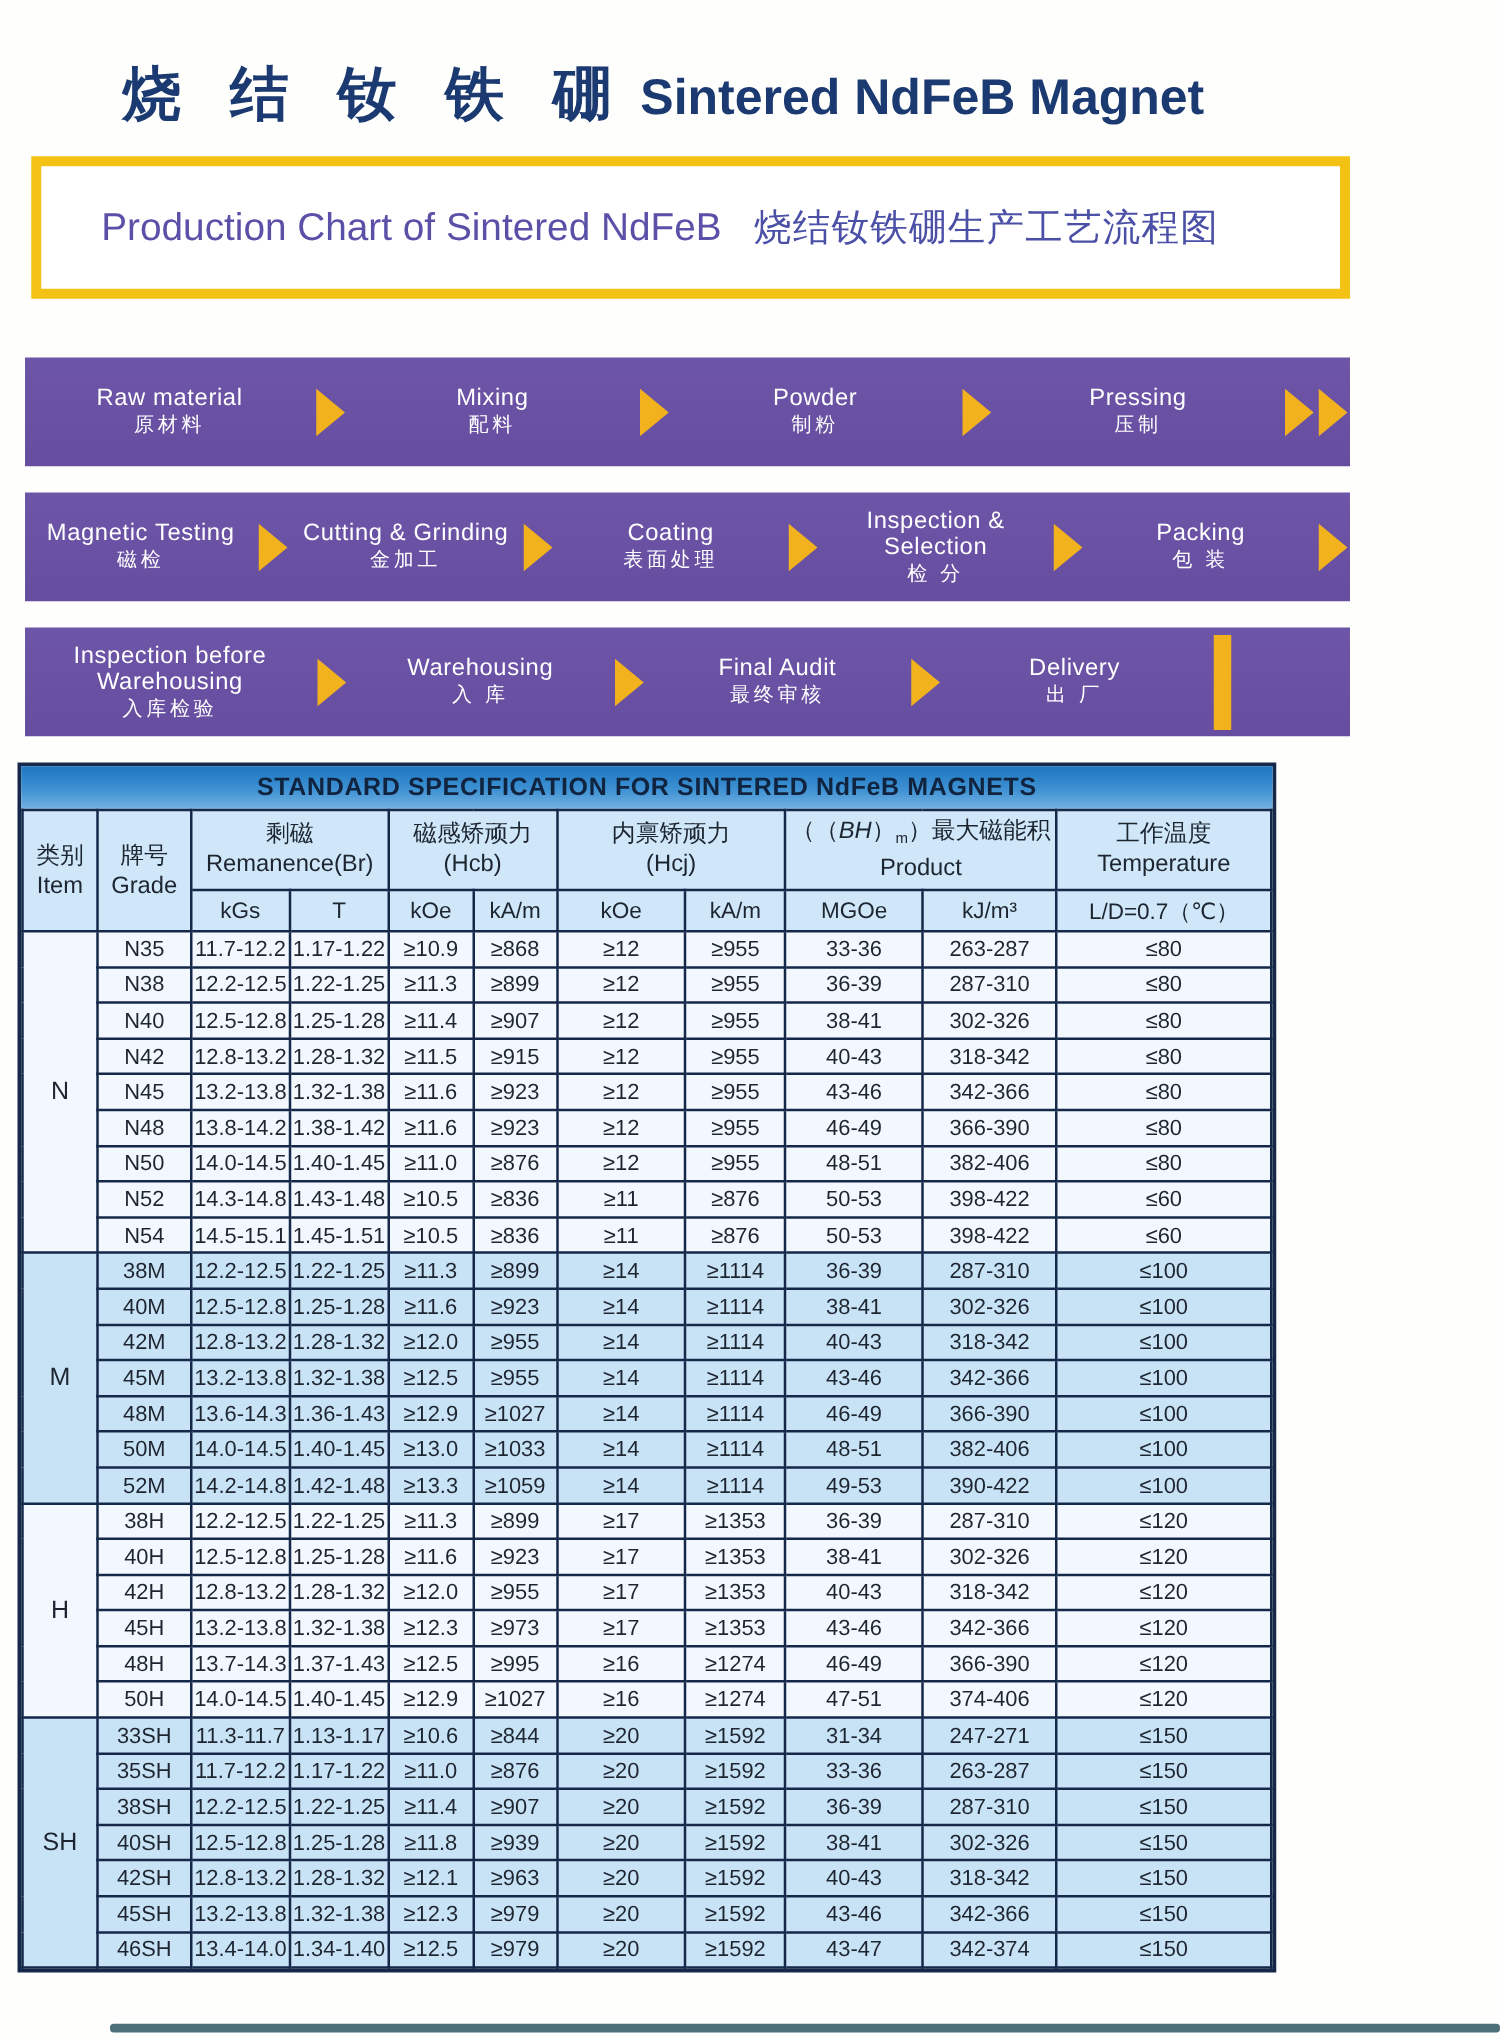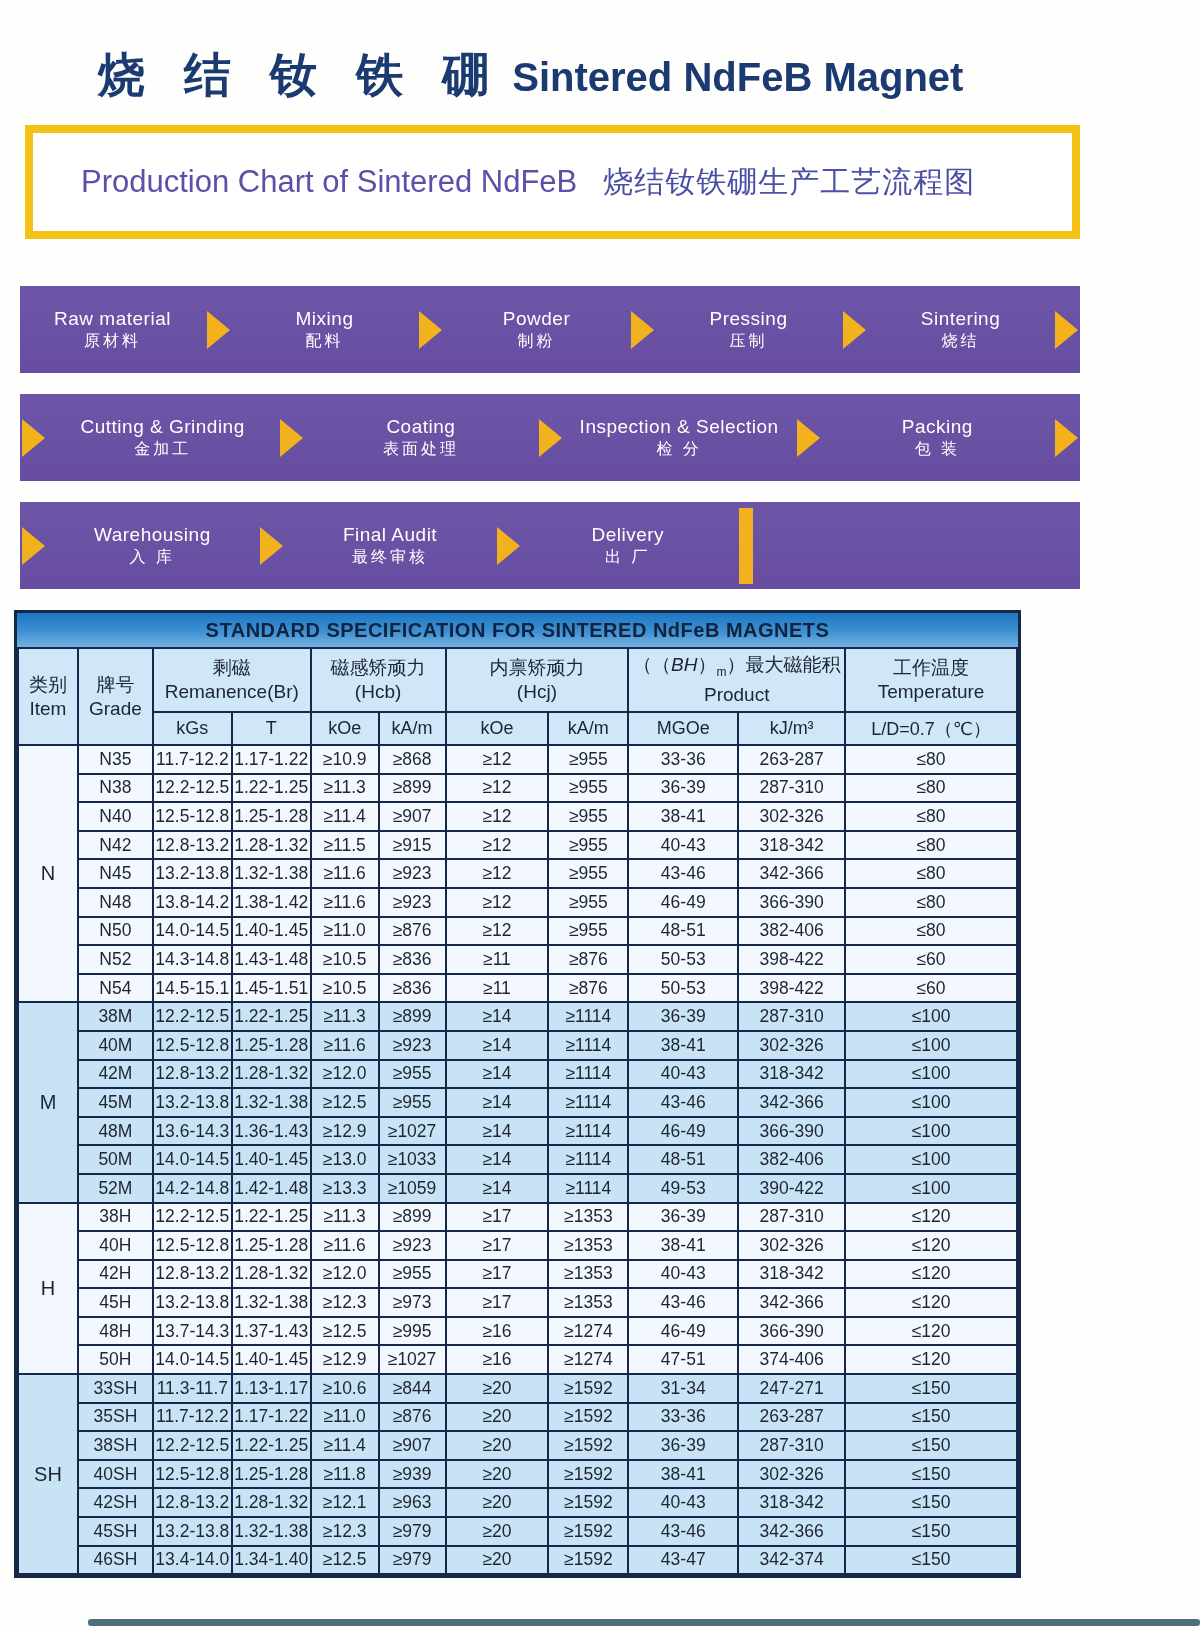--- a/index.html
+++ b/index.html
@@ -90,27 +90,27 @@
         <div class="flow-step">
           <div class="step-en">Powder</div>
           <div class="step-zh">制粉</div>
         </div>
         <div class="flow-arrow"></div>
         <div class="flow-step">
           <div class="step-en">Pressing</div>
           <div class="step-zh">压制</div>
         </div>
         <div class="flow-arrow"></div>
-        <div class="flow-step">
-          <div class="step-en">Sintering</div>
-          <div class="step-zh">烧结</div>
-        </div>
         <div class="flow-arrow"></div>
       </div>
       <div class="flow-band">
+        <div class="flow-step">
+          <div class="step-en">Magnetic Testing</div>
+          <div class="step-zh">磁检</div>
+        </div>
         <div class="flow-arrow"></div>
         <div class="flow-step">
           <div class="step-en">Cutting &amp; Grinding</div>
           <div class="step-zh">金加工</div>
         </div>
         <div class="flow-arrow"></div>
         <div class="flow-step">
           <div class="step-en">Coating</div>
           <div class="step-zh">表面处理</div>
         </div>
@@ -120,20 +120,24 @@
           <div class="step-zh">检 分</div>
         </div>
         <div class="flow-arrow"></div>
         <div class="flow-step">
           <div class="step-en">Packing</div>
           <div class="step-zh">包 装</div>
         </div>
         <div class="flow-arrow"></div>
       </div>
       <div class="flow-band last">
+        <div class="flow-step">
+          <div class="step-en">Inspection before Warehousing</div>
+          <div class="step-zh">入库检验</div>
+        </div>
         <div class="flow-arrow"></div>
         <div class="flow-step">
           <div class="step-en">Warehousing</div>
           <div class="step-zh">入 库</div>
         </div>
         <div class="flow-arrow"></div>
         <div class="flow-step">
           <div class="step-en">Final Audit</div>
           <div class="step-zh">最终审核</div>
         </div>

